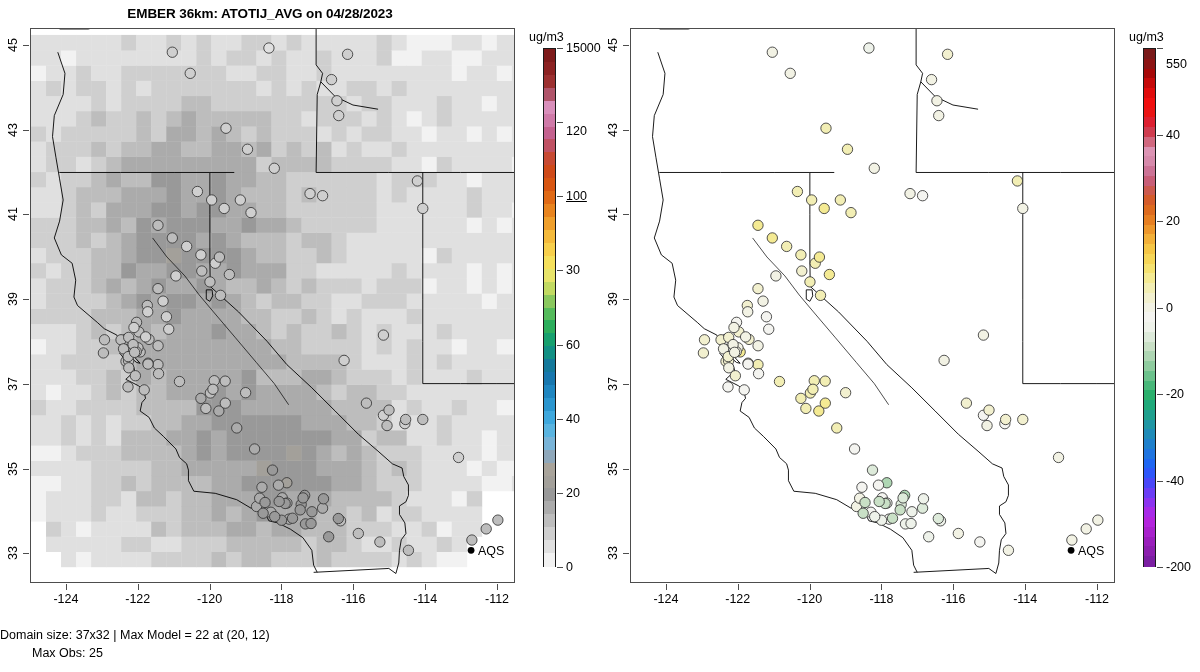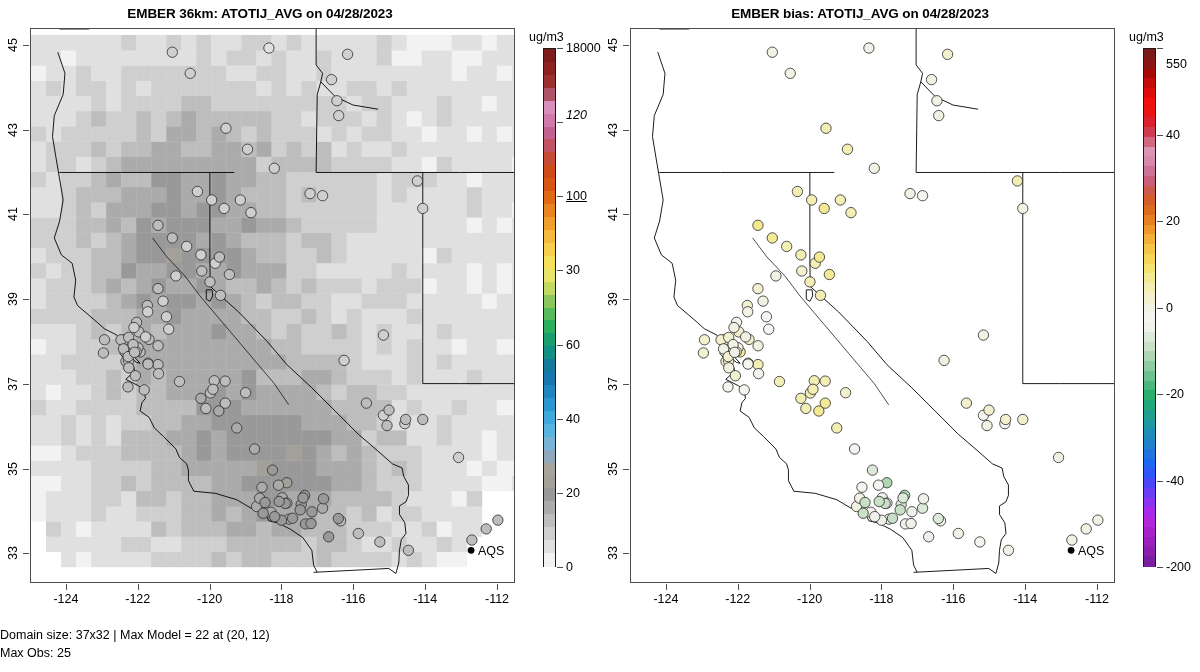--- a/index.html
+++ b/index.html
@@ -74,21 +74,21 @@
 
   
   .caption {
     position: absolute;
     left: 0; width: 540px;
     font-size: 12.5px;
     color: #000;
     white-space: pre;
   }
   .caption.l1 { top: 628px; }
-  .caption.l2 { top: 646px; }
+  .caption.l2 { top: 646px; padding-left: 32px; }
 
   
   .cbar-wrap { position: absolute; }
   .cbar-units {
     position: absolute;
     font-size: 12.5px;
     color: #000;
     white-space: nowrap;
   }
   .cbar-strip {
@@ -1472,40 +1472,39 @@
           <div style="position: absolute; left: 0px; right: 0px; top: 413.6px; height: 13.525px; background: rgb(169, 164, 155);"></div>
           <div style="position: absolute; left: 0px; right: 0px; top: 426.525px; height: 13.525px; background: rgb(163, 160, 154);"></div>
           <div style="position: absolute; left: 0px; right: 0px; top: 439.45px; height: 13.525px; background: rgb(153, 153, 153);"></div>
           <div style="position: absolute; left: 0px; right: 0px; top: 452.375px; height: 13.525px; background: rgb(171, 171, 171);"></div>
           <div style="position: absolute; left: 0px; right: 0px; top: 465.3px; height: 13.525px; background: rgb(189, 189, 189);"></div>
           <div style="position: absolute; left: 0px; right: 0px; top: 478.225px; height: 13.525px; background: rgb(207, 207, 207);"></div>
           <div style="position: absolute; left: 0px; right: 0px; top: 491.15px; height: 13.525px; background: rgb(224, 224, 224);"></div>
           <div style="position: absolute; left: 0px; right: 0px; top: 504.075px; height: 13.525px; background: rgb(242, 242, 242);"></div>
         </div>
         <div class="cbar-tick" style="left: 557px; top: 48px;"></div>
-        <div class="cbar-lab" style="left: 566px; top: 48px;">18000</div>
+        <div class="cbar-lab" style="left: 566px; top: 48px;">15000</div>
         <div class="cbar-tick" style="left: 557px; top: 122.143px;"></div>
-        <div class="cbar-lab" style="left: 566px; top: 115px; font-style: italic;">120</div>
+        <div class="cbar-lab" style="left: 566px; top: 131px;">120</div>
         <div class="cbar-tick" style="left: 557px; top: 196.286px;"></div>
         <div class="cbar-lab" style="left: 566px; top: 196.286px; text-decoration: underline;">100</div>
         <div class="cbar-tick" style="left: 557px; top: 270.429px;"></div>
         <div class="cbar-lab" style="left: 566px; top: 270.429px;">30</div>
         <div class="cbar-tick" style="left: 557px; top: 344.571px;"></div>
         <div class="cbar-lab" style="left: 566px; top: 344.571px;">60</div>
         <div class="cbar-tick" style="left: 557px; top: 418.714px;"></div>
         <div class="cbar-lab" style="left: 566px; top: 418.714px;">40</div>
         <div class="cbar-tick" style="left: 557px; top: 492.857px;"></div>
         <div class="cbar-lab" style="left: 566px; top: 492.857px;">20</div>
         <div class="cbar-tick" style="left: 557px; top: 567px;"></div>
         <div class="cbar-lab" style="left: 566px; top: 567px;">0</div>
       </div>
   </div>
 
   <div class="panel" id="panel-right">
-    <div class="panel-title">EMBER bias: ATOTIJ_AVG on 04/28/2023</div>
     <div class="plot-box">
       <div class="plot-inner">
         <svg class="mapsvg" id="svg-bias" viewBox="0 0 485 555" preserveAspectRatio="none">
             <g fill="none" stroke="#000000" stroke-width="0.9">
               <path d="M26.9 23.3 L34.1 44.5 L32.3 65.7 L23.4 86.9 L21.6 108.0 L25.1 129.2 L28.7 150.4 L32.3 171.6 L28.7 192.8 L23.4 209.7 L30.5 226.7 L41.3 235.1 L44.9 252.1 L43.1 269.0 L46.7 277.5 L66.5 294.4 L73.6 300.8 L86.2 307.2 L89.8 315.6 L91.6 322.0 L89.1 325.4 L93.4 330.5 L97.7 334.7 L102.4 336.8 L104.2 343.2 L95.2 351.6 L107.8 358.0 L113.2 362.2 L115.0 370.7 L111.4 374.9 L109.6 383.4 L118.6 389.8 L123.9 400.4 L132.9 408.8 L145.5 421.5 L149.1 430.0 L156.3 436.4 L158.1 442.7 L158.1 453.3 L163.5 463.9 L185.0 466.0 L206.6 472.4 L220.9 480.9 L233.5 483.0 L238.9 493.6 L247.9 495.7 L260.5 502.0 L273.0 510.5 L282.0 523.2 L283.8 538.1 L287.4 545.3"></path>
               <path d="M179.6 144.0 L179.6 186.4 L179.6 230.9 L180.0 258.4 L208.4 283.9 L237.1 313.5 L256.9 336.8 L282.0 360.1 L305.4 383.4 L328.7 406.7 L348.5 423.7 L362.9 436.4 L372.6 440.6"></path>
               <path d="M28.4 144.0 L89.8 144.0 L143.7 144.0 L179.6 144.0"></path>
               <path d="M28.7 0.0 L57.5 0.0 L80.8 -6.4 L111.4 -10.6"></path>
               <path d="M286.3 0.0 L286.3 36.0 L292.8 44.5 L291.0 53.0 L287.4 65.7 L286.3 144.0"></path>
               <path d="M286.3 144.0 L359.3 144.0 L431.1 144.0 L485.0 144.0"></path>

